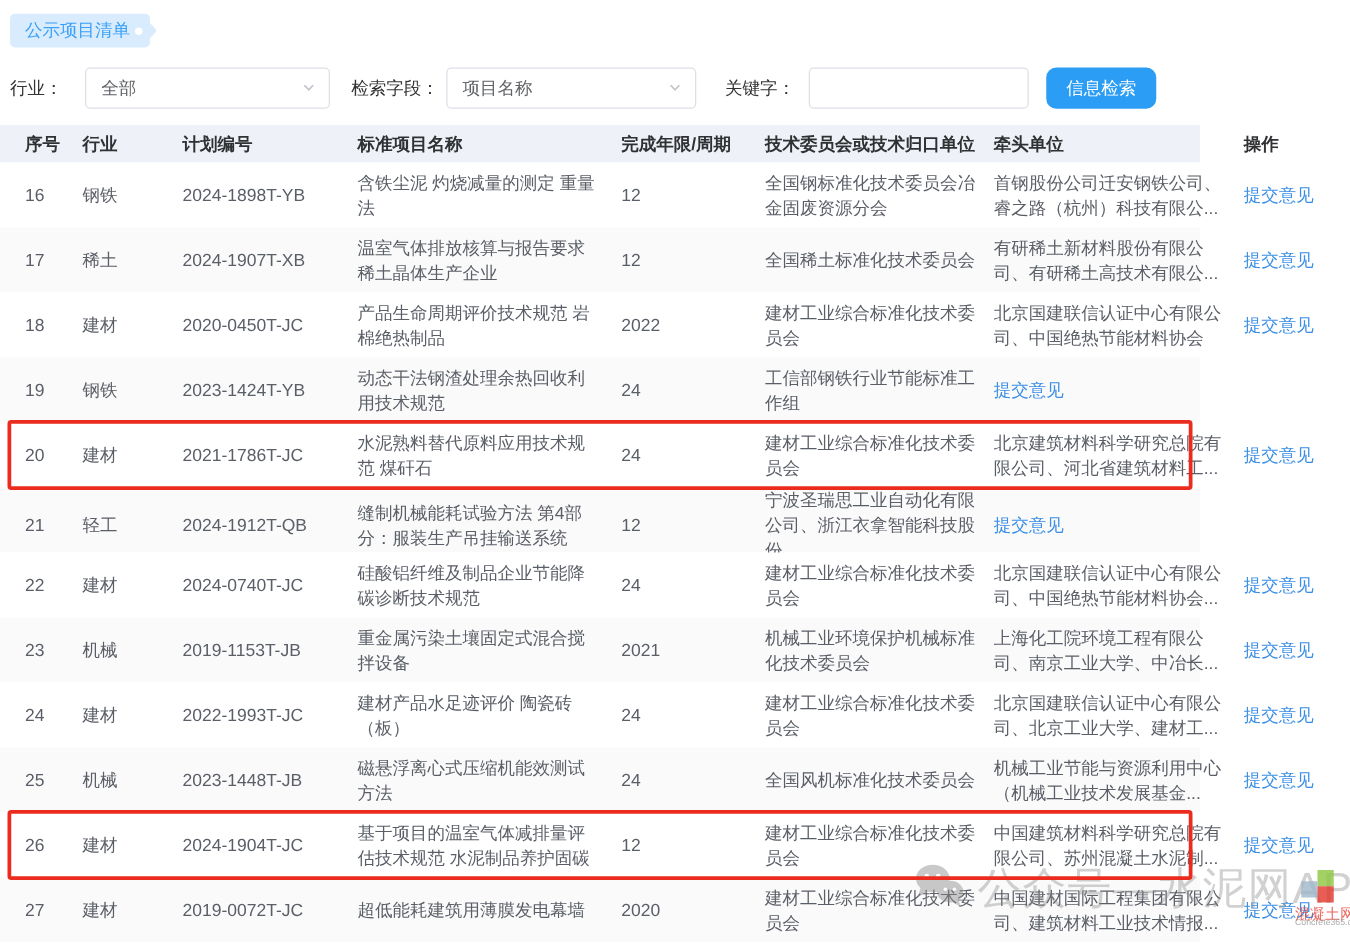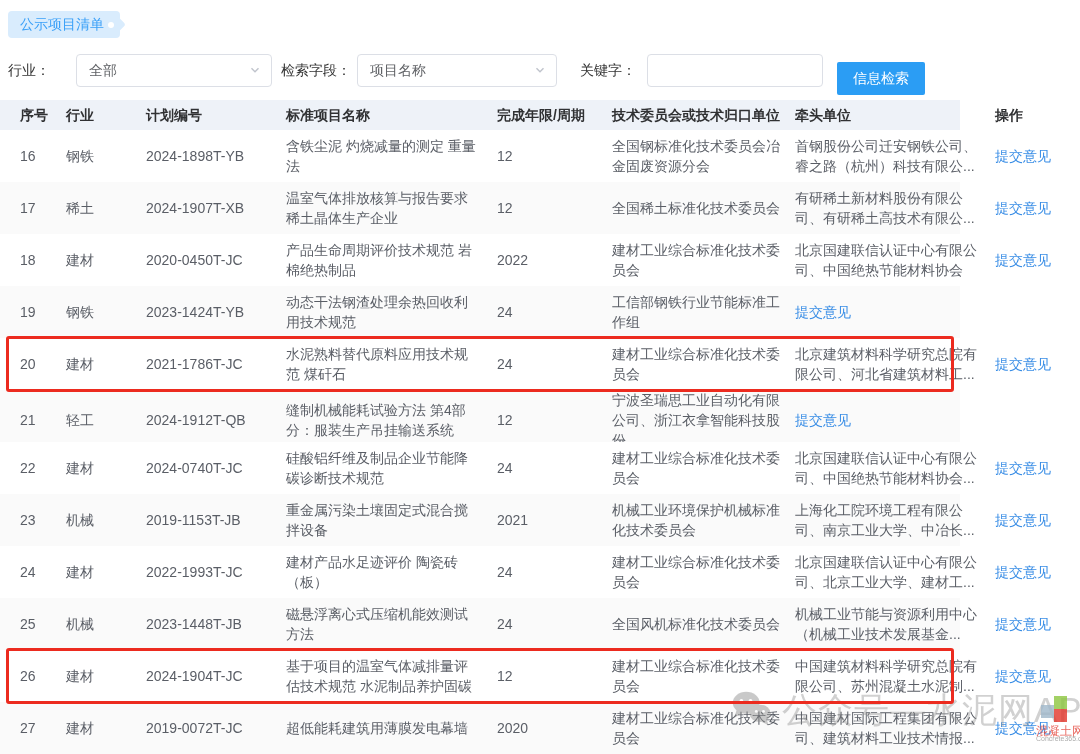--- a/index.html
+++ b/index.html
@@ -16,22 +16,22 @@
   .tag-dot { position:absolute; left:108px; top:22px; width:6px; height:6px; background:#fff; border-radius:50%; z-index:2; }
   
   .filters { position:absolute; top:54px; left:0; width:1080px; height:33px; }
   .filters .lbl { position:absolute; top:0; line-height:33px; color:#333; font-size:14px; }
   .sel { position:absolute; top:0; height:33px; border:1px solid #dcdfe6; border-radius:4px; background:#fff;
          display:flex; align-items:center; justify-content:space-between; padding:0 10px 0 12px;
          color:#606266; font-size:14px; cursor:pointer; }
   .kw-input { position:absolute; top:0; height:33px; border:1px solid #dcdfe6; border-radius:4px;
               padding:0 10px; font-size:14px; color:#606266; outline:none;
               font-family:"Liberation Sans","DejaVu Sans",sans-serif; }
-  .search-btn { position:absolute; top:8px; height:33px; background:#2b9df4; color:#fff; border:none;
-                border-radius:2px; font-size:14px; padding:0 16px; cursor:pointer;
+  .search-btn { position:absolute; top:0; height:33px; background:#2b9df4; color:#fff; border:none;
+                border-radius:8px; font-size:14px; padding:0 16px; cursor:pointer;
                 font-family:"Liberation Sans","DejaVu Sans",sans-serif; }
   
   .table { position:absolute; top:100px; left:0; width:960px; }
   .thead, .tr { display:grid; grid-template-columns:66px 80px 140px 211px 115px 183px 200px 85px; }
   .thead { height:30px; background:#eef2f8; align-items:center; font-weight:bold; color:#303133; }
   .tr { height:52px; align-items:center; position:relative; background:#fff; }
   .tr.alt { background:#fafafa; }
   .th, .td { line-height:20px; font-size:14px; }
   .c1 { padding-left:20px; }
   .c4 { padding-right:16px; }
@@ -58,21 +58,21 @@
 <div class="page">
 
   <div class="tag-wrap">
     <span class="tag-tip"></span>
     <span class="tag">公示项目清单</span>
     <span class="tag-dot"></span>
   </div>
 
   <div class="filters">
     <span class="lbl" style="left:8px;">行业：</span>
-    <div class="sel" style="left:76px; width:196px;">
+    <div class="sel" style="left:68px; width:196px;">
       <span>全部</span>
       <span>
         <svg width="12" height="12" viewBox="0 0 12 12">
             <path d="M2.5 4.2 L6 7.8 L9.5 4.2" stroke="#c0c4cc" stroke-width="1.4" fill="none"></path>
           </svg>
       </span>
     </div>
     <span class="lbl" style="left:281px;">检索字段：</span>
     <div class="sel" style="left:357px; width:200px;gap:29px;">
       <span>项目名称</span>

